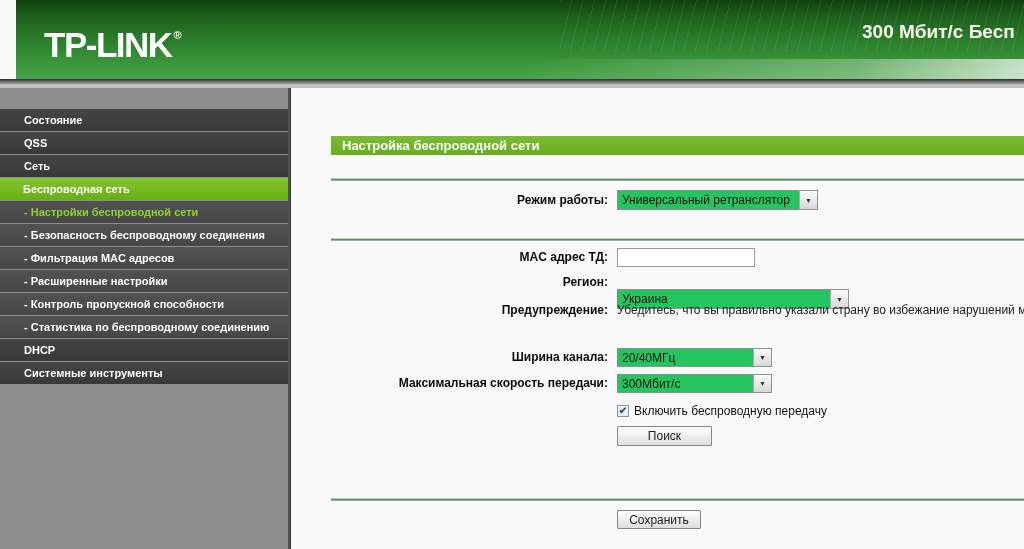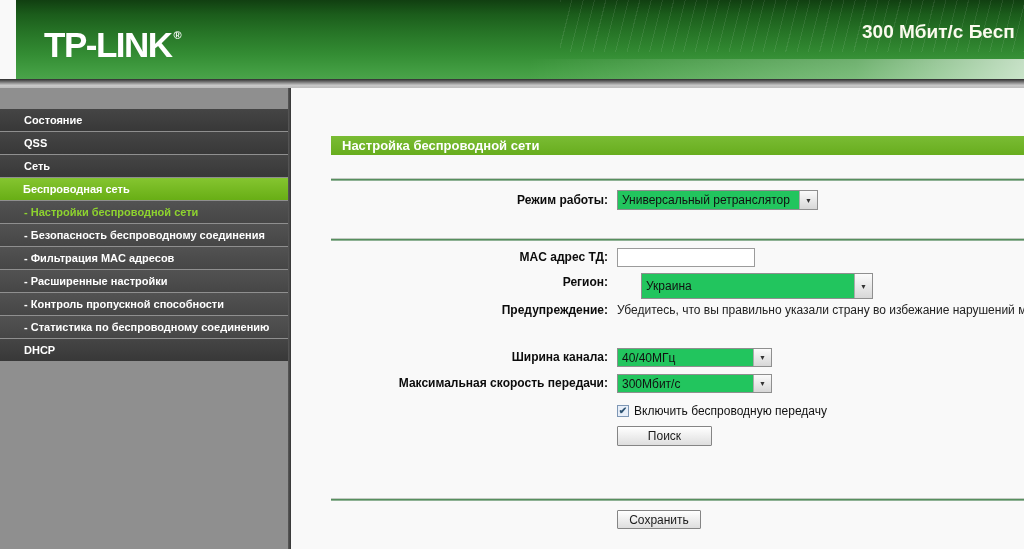--- a/index.html
+++ b/index.html
@@ -127,51 +127,52 @@
     <div class="menu-item">QSS</div>
     <div class="menu-item">Сеть</div>
     <div class="menu-item active-main">Беспроводная сеть</div>
     <div class="menu-item sub active-sub">- Настройки беспроводной сети</div>
     <div class="menu-item sub">- Безопасность беспроводному соединения</div>
     <div class="menu-item sub">- Фильтрация MAC адресов</div>
     <div class="menu-item sub">- Расширенные настройки</div>
     <div class="menu-item sub">- Контроль пропускной способности</div>
     <div class="menu-item sub">- Статистика по беспроводному соединению</div>
     <div class="menu-item">DHCP</div>
+    <div class="menu-item">Системные инструменты</div>
   </div>
 </div>
 <div class="divider"></div>
 <div class="content-bg"></div>
 
 <div class="title-bar">Настройка беспроводной сети</div>
 <div class="sep s1"></div>
 
 <div class="flabel" style="top:190px;line-height:20px;">Режим работы:</div>
 <div class="select" style="left:617px;top:190px;width:201px;height:20px;">
   <div class="val">Универсальный ретранслятор</div>
   <div class="arrow">▼</div>
 </div>
 
 <div class="sep s2"></div>
 
 <div class="flabel" style="top:248px;line-height:19px;">MAC адрес ТД:</div>
 <input class="tinput" style="left: 617px; top: 248px; width: 138px; height: 19px;" value="">
 
 <div class="flabel" style="top:273px;line-height:19px;">Регион:</div>
-<div class="select" style="left:617px;top:273px;width:232px;height:26px;margin-left:24px;">
+<div class="select" style="left:617px;top:289px;width:232px;height:20px;">
   <div class="val">Украина</div>
   <div class="arrow">▼</div>
 </div>
 
 <div class="flabel" style="top:303px;line-height:14px;">Предупреждение:</div>
 <div class="ftext" style="left:617px;top:303px;line-height:14px;">Убедитесь, что вы правильно указали страну во избежание нарушений м</div>
 
 <div class="flabel" style="top:348px;line-height:19px;">Ширина канала:</div>
 <div class="select" style="left:617px;top:348px;width:155px;height:19px;">
-  <div class="val">40/40МГц</div>
+  <div class="val">20/40МГц</div>
   <div class="arrow">▼</div>
 </div>
 
 <div class="flabel" style="top:374px;line-height:19px;">Максимальная скорость передачи:</div>
 <div class="select" style="left:617px;top:374px;width:155px;height:19px;">
   <div class="val">300Мбит/с</div>
   <div class="arrow">▼</div>
 </div>
 
 <div class="checkbox checked">

